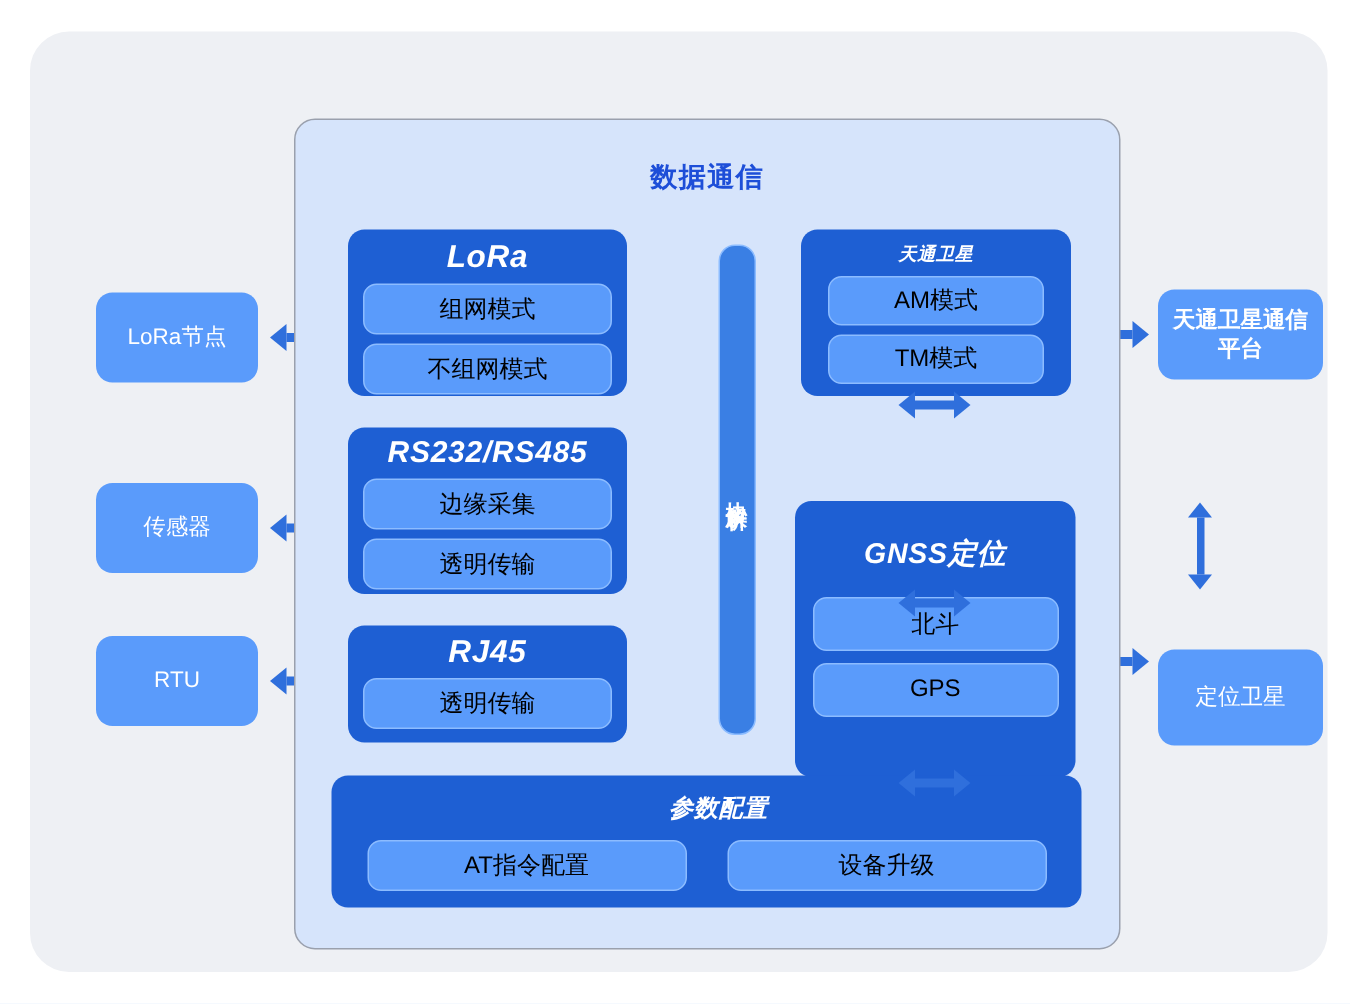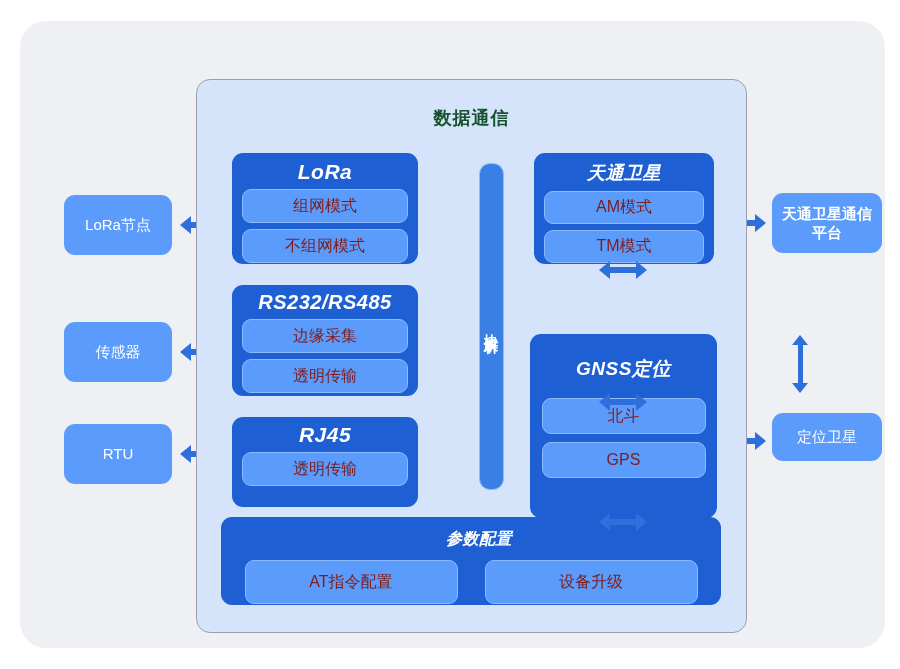--- a/index.html
+++ b/index.html
@@ -40,21 +40,21 @@
     box-sizing: border-box;
   }
   .container-title {
     position: absolute;
     left: 0;
     top: 26px;
     width: 100%;
     text-align: center;
     font-size: 18px;
     font-weight: bold;
-    color: #14532d;
+    color: #1d4ed8;
     letter-spacing: 1px;
   }
 
   
   .module {
     position: absolute;
     background: #1e5fd3;
     border-radius: 11px;
     box-sizing: border-box;
     padding: 0;
@@ -63,58 +63,58 @@
     text-align: center;
     color: #ffffff;
     font-weight: bold;
     letter-spacing: 0.5px;
     font-style: italic;
   }
   .pill {
     background: #5a9bfb;
     border: 1.3px solid #8cbcff;
     border-radius: 9px;
-    color: #7f1d1d;
+    color: #000000;
     text-align: left;
     display: flex;
     align-items: center;
     justify-content: center;
     box-sizing: border-box;
   }
 
   
   #mod-lora { left: 35px; top: 73px; width: 186px; height: 111px; }
   #mod-lora .module-title { font-size: 21px; margin-top: 7px; margin-bottom: 5px; }
   #mod-lora .pill { width: 166px; height: 34px; margin: 0 auto 6px auto; font-size: 16px; }
 
   
   #mod-rs { left: 35px; top: 205px; width: 186px; height: 111px; }
   #mod-rs .module-title { font-size: 20px; margin-top: 6px; margin-bottom: 5px; }
   #mod-rs .pill { width: 166px; height: 34px; margin: 0 auto 6px auto; font-size: 16px; }
 
   
-  #mod-rj45 { left: 35px; top: 337px; width: 186px; height: 90px; }
+  #mod-rj45 { left: 35px; top: 337px; width: 186px; height: 78px; }
   #mod-rj45 .module-title { font-size: 21px; margin-top: 6px; margin-bottom: 5px; }
   #mod-rj45 .pill { width: 166px; height: 34px; margin: 0 auto 6px auto; font-size: 16px; }
 
   
   #mod-tiantong { left: 337px; top: 73px; width: 180px; height: 111px; }
-  #mod-tiantong .module-title { font-size: 18px; margin-top: 8px; margin-bottom: 6px; }
-  #mod-tiantong .pill { width: 160px; height: 33px; margin: 0 auto 6px auto; font-size: 16px; }
+  #mod-tiantong .module-title { font-size: 12px; margin-top: 8px; margin-bottom: 6px; }
+  #mod-tiantong .pill { width: 144px; height: 33px; margin: 0 auto 6px auto; font-size: 16px; }
 
   
   #mod-gnss { left: 333px; top: 254px; width: 187px; height: 184px; }
   #mod-gnss .module-title { font-size: 19px; margin-top: 22px; margin-bottom: 16px; }
   #mod-gnss .pill { width: 164px; height: 36px; margin: 0 auto 8px auto; font-size: 16px; }
 
   
   #mod-param { left: 24px; top: 437px; width: 500px; height: 88px; }
   #mod-param .module-title { font-size: 16px; margin-top: 12px; margin-bottom: 10px; padding-left: 16px; }
   .param-row { display: flex; justify-content: center; gap: 27px; }
-  #mod-param .pill { width: 213px; height: 44px; font-size: 16px; }
+  #mod-param .pill { width: 213px; height: 34px; font-size: 16px; }
 
   
   .protocol-bar {
     position: absolute;
     left: 282px;
     top: 83px;
     width: 25px;
     height: 327px;
     background: #3a7fe4;
     border: 1.3px solid #8cbcff;
@@ -146,21 +146,21 @@
     justify-content: center;
     text-align: center;
     line-height: 1.3;
     box-sizing: border-box;
     padding: 4px;
   }
   #ext-lora-node    { left: 44px;  top: 174px; width: 108px; height: 60px; }
   #ext-sensor       { left: 44px;  top: 301px; width: 108px; height: 60px; }
   #ext-rtu          { left: 44px;  top: 403px; width: 108px; height: 60px; }
   #ext-tiantong-plat{ left: 752px; top: 172px; width: 110px; height: 60px; font-weight: bold; }
-  #ext-gnss-sat     { left: 752px; top: 392px; width: 110px; height: 48px; }
+  #ext-gnss-sat     { left: 752px; top: 412px; width: 110px; height: 64px; }
 
   
   .arrow-h {
     position: absolute;
     height: 20px;
     display: flex;
     align-items: center;
   }
   .arrow-h .shaft {
     flex: 1;

